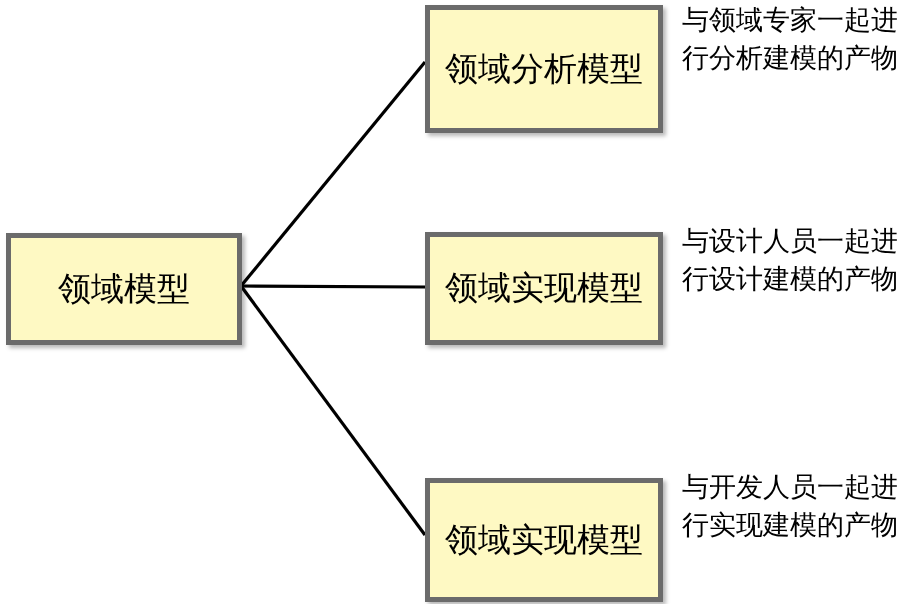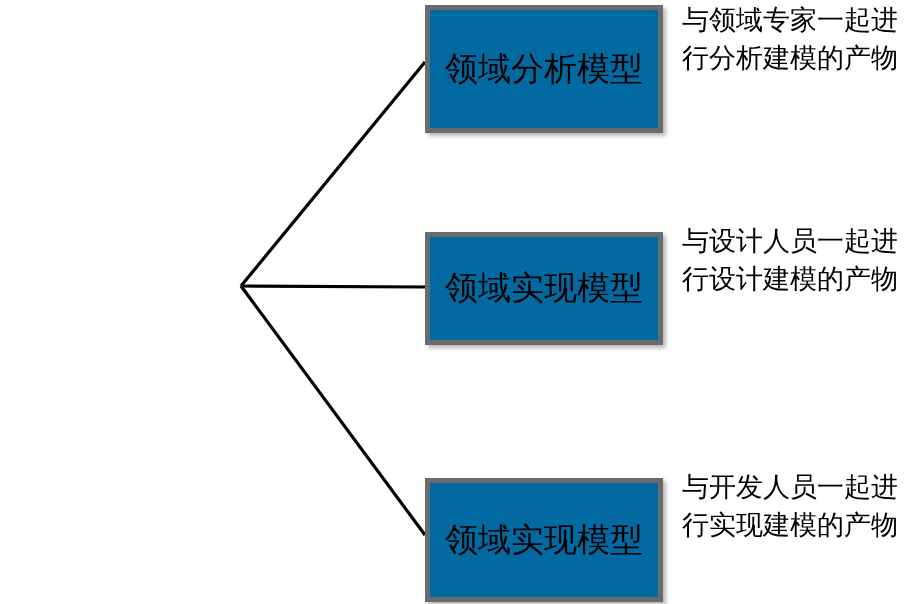--- a/index.html
+++ b/index.html
@@ -23,21 +23,21 @@
     left: 0;
     top: 0;
     width: 908px;
     height: 604px;
     z-index: 1;
   }
   .node {
     position: absolute;
     z-index: 2;
     box-sizing: border-box;
-    background: #0369a1;
+    background: #fef9c3;
     border: 5px solid #6b6b6b;
     box-shadow: 3px 3px 4px rgba(0,0,0,0.28);
     display: flex;
     align-items: center;
     justify-content: center;
   }
   .node-label {
     font-size: 33px;
     line-height: 1.1;
     color: #000000;
@@ -69,20 +69,23 @@
 <body>
 
 <div id="canvas">
 
   <svg id="connectors" viewBox="0 0 908 604" width="908" height="604" xmlns="http://www.w3.org/2000/svg">
     <line x1="241" y1="286" x2="425" y2="62" stroke="#000000" stroke-width="3.2"></line>
     <line x1="241" y1="286" x2="425" y2="287" stroke="#000000" stroke-width="3.2"></line>
     <line x1="241" y1="286" x2="425" y2="535" stroke="#000000" stroke-width="3.2"></line>
   </svg>
 
+  <div id="node-root" class="node">
+    <span class="node-label">领域模型</span>
+  </div>
 
   <div id="node-analysis" class="node">
     <span class="node-label">领域分析模型</span>
   </div>
 
   <div id="node-design" class="node">
     <span class="node-label">领域实现模型</span>
   </div>
 
   <div id="node-impl" class="node">

